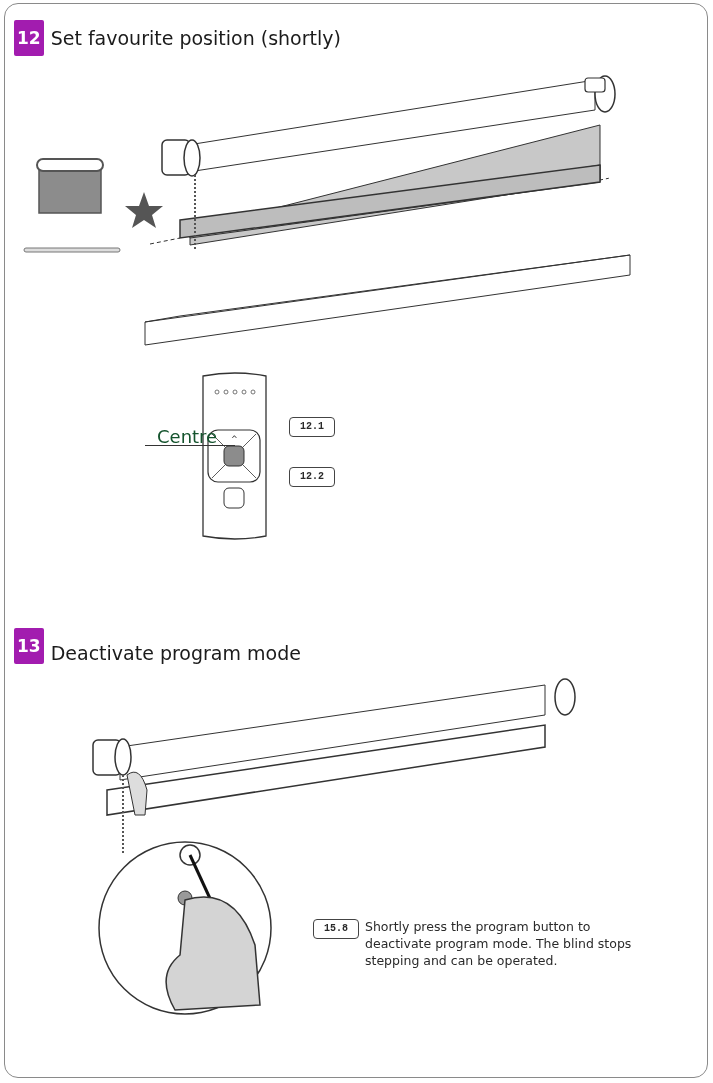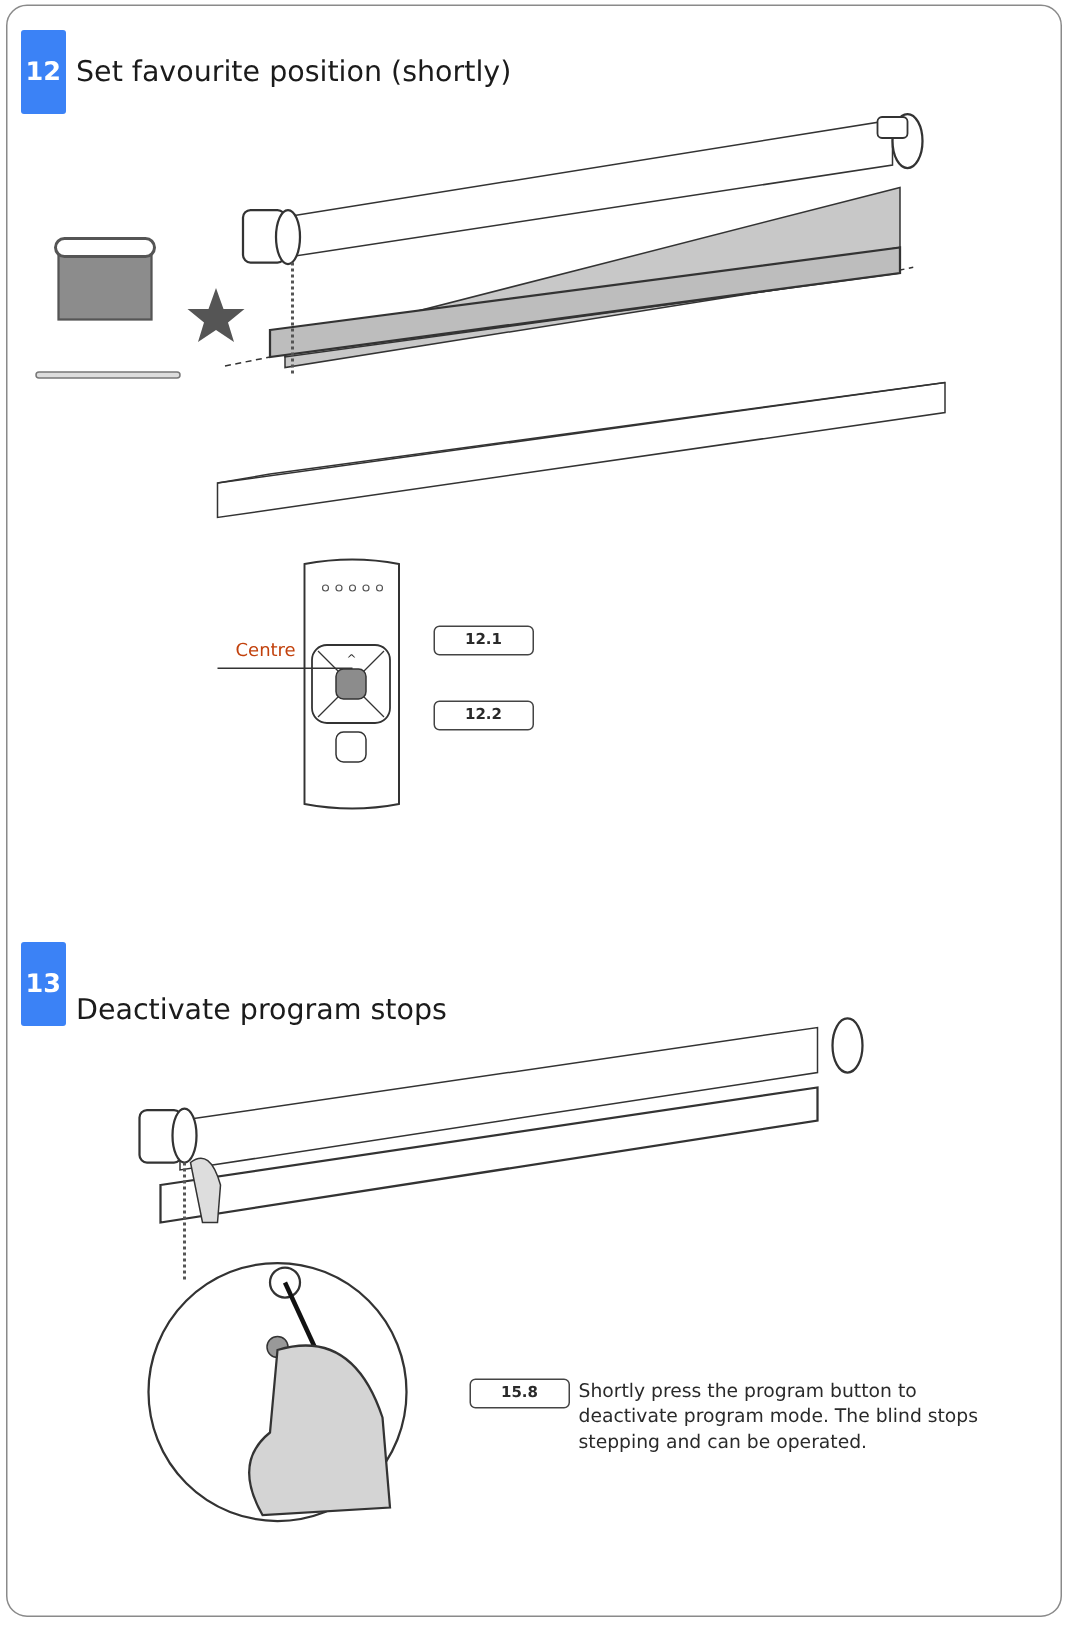--- a/index.html
+++ b/index.html
@@ -1,31 +1,31 @@
 <!DOCTYPE html>
 <html><head>
 <meta charset="utf-8">
 <style>
   html, body { margin: 0; padding: 0; background: #ffffff; }
   body { width: 713px; height: 1083px; position: relative; overflow: hidden;
          font-family: "DejaVu Sans", sans-serif; color: #222; }
   .page { position: absolute; left: 4px; top: 3px; width: 704px; height: 1075px;
           border: 1.5px solid #8a8a8a; border-radius: 14px; box-sizing: border-box; }
   .step-head { position: absolute; display: flex; align-items: center; }
-  .step-num { background: #3b82f6; color: #fff; font-weight: bold; font-size: 17px;
-              line-height: 22px; padding: 17px 3px; border-radius: 2px; margin-right: 7px; }
+  .step-num { background: #a21caf; color: #fff; font-weight: bold; font-size: 17px;
+              line-height: 22px; padding: 7px 3px; border-radius: 2px; margin-right: 7px; }
   .step-title { font-size: 19px; color: #1b1b1b; }
   .illus { position: absolute; }
   .instr { position: absolute; display: flex; align-items: flex-start; font-size: 12.5px;
            line-height: 17px; color: #2a2a2a; }
   .badge { border: 1.2px solid #444; border-radius: 4px; font-size: 10px; font-weight: bold;
-           padding: 3px 20px; margin-right: 6px; line-height: 12px; margin-top: 1px; min-width: 20px;
-           text-align: left; }
+           padding: 3px 10px; margin-right: 6px; line-height: 12px; margin-top: 1px; min-width: 20px;
+           text-align: left; font-family: Liberation Mono, monospace; }
   .instr-text { width: 262px; }
-  .centre-label { position: absolute; font-size: 12px; color: #c2410c; }
+  .centre-label { position: absolute; font-size: 18px; color: #14532d; }
 </style>
 </head>
 <body>
 
 <div class="page"></div>
 
 <div class="step-head" style="left:14px; top:20px;">
   <span class="step-num">12</span>
   <span class="step-title">Set favourite position (shortly)</span>
 </div>
@@ -84,21 +84,21 @@
 
 <div class="instr" style="left:289px; top:416px;">
   <span class="badge">12.1</span>
 </div>
 <div class="instr" style="left:289px; top:466px;">
   <span class="badge">12.2</span>
 </div>
 
 <div class="step-head" style="left:14px; top:628px;align-items:flex-end;">
   <span class="step-num">13</span>
-  <span class="step-title">Deactivate program stops</span>
+  <span class="step-title">Deactivate program mode</span>
 </div>
 
 <svg class="illus" style="left:85px; top:665px;" width="500" height="370">
   <polygon points="35,82 460,20 460,50 35,115" fill="#fff" stroke="#333" stroke-width="1"></polygon>
   <polygon points="22,125 460,60 460,82 22,150" fill="#fff" stroke="#333" stroke-width="1.5"></polygon>
   <rect x="8" y="75" width="28" height="35" rx="5" fill="#fff" stroke="#333" stroke-width="1.5"></rect>
   <ellipse cx="38" cy="92" rx="8" ry="18" fill="#fff" stroke="#333" stroke-width="1.5"></ellipse>
   <ellipse cx="480" cy="32" rx="10" ry="18" fill="#fff" stroke="#333" stroke-width="1.5"></ellipse>
   <path d="M42,110 Q55,100 62,125 L60,150 L50,150 Z" fill="#ddd" stroke="#333"></path>
   <line x1="38" y1="110" x2="38" y2="190" stroke="#555" stroke-width="2" stroke-dasharray="2,2"></line>

